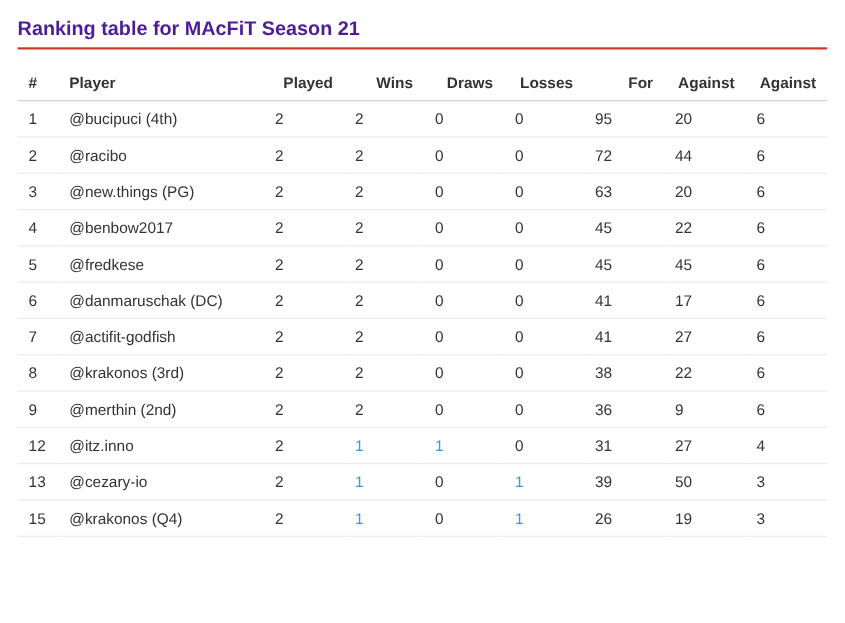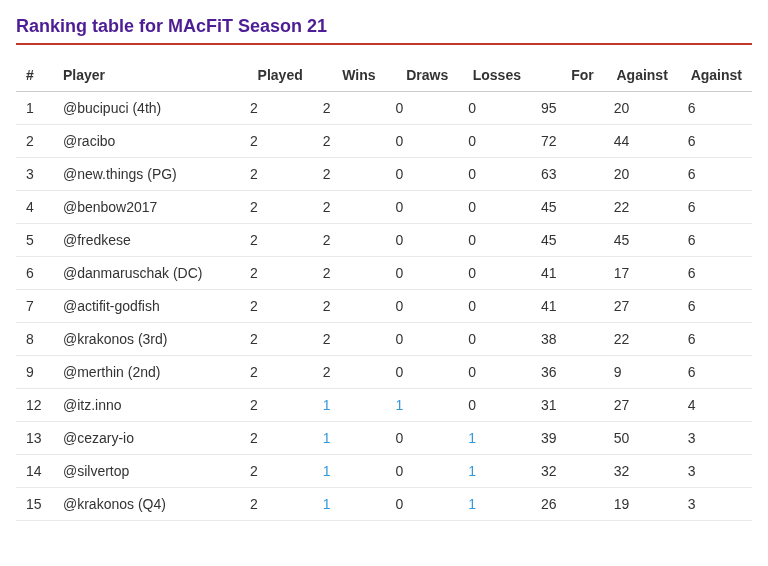--- a/index.html
+++ b/index.html
@@ -179,31 +179,20 @@
         <td>@cezary-io</td>
         <td>2</td>
         <td class="highlight">1</td>
         <td>0</td>
         <td class="highlight">1</td>
         <td>39</td>
         <td>50</td>
         <td>3</td>
       </tr>
       <tr>
-        <td>14</td>
-        <td>@silvertop</td>
-        <td>2</td>
-        <td class="highlight">1</td>
-        <td>0</td>
-        <td class="highlight">1</td>
-        <td>32</td>
-        <td>32</td>
-        <td>3</td>
-      </tr>
-      <tr>
         <td>15</td>
         <td>@krakonos (Q4)</td>
         <td>2</td>
         <td class="highlight">1</td>
         <td>0</td>
         <td class="highlight">1</td>
         <td>26</td>
         <td>19</td>
         <td>3</td>
       </tr>

